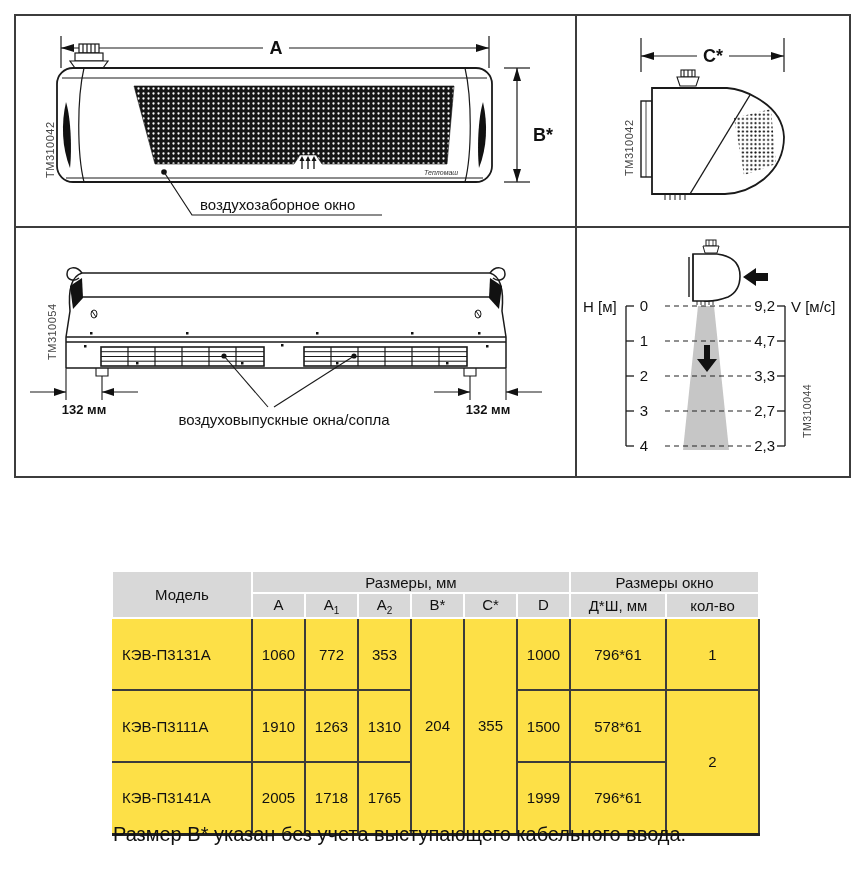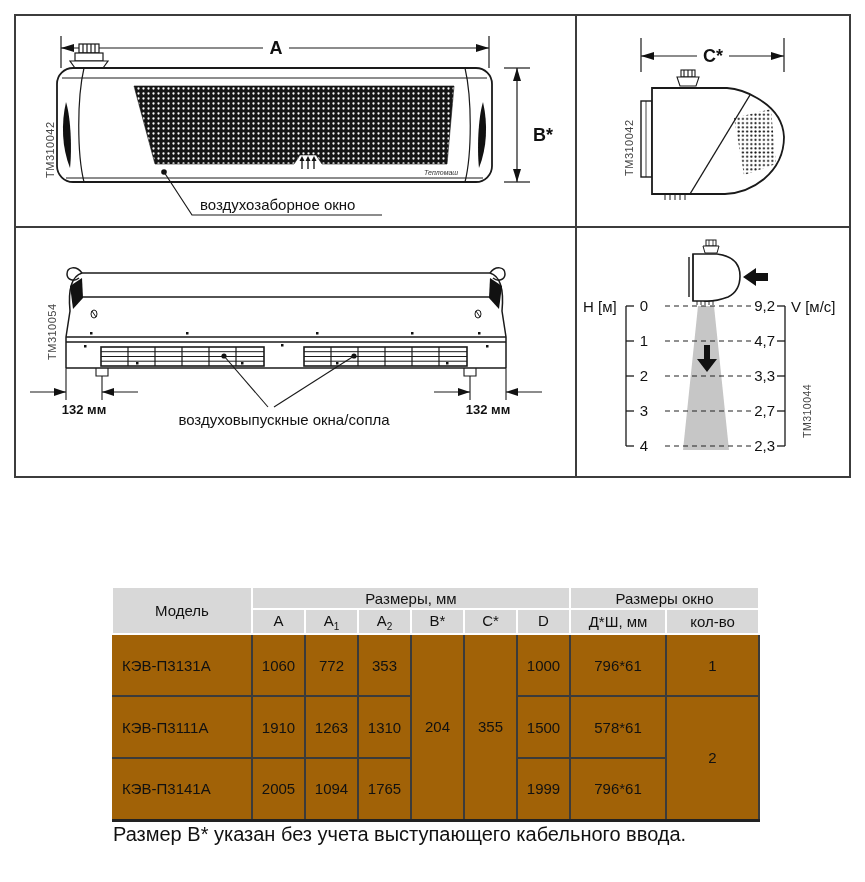--- a/index.html
+++ b/index.html
@@ -20,33 +20,33 @@
   svg text { font-family:"Liberation Sans", sans-serif; fill:#111; }
   .dim-label { font-size:18px; font-weight:bold; }
   .callout-label { font-size:15px; }
   .mm-label { font-size:13px; font-weight:bold; }
   .axis-label { font-size:15px; }
   .tick-label { font-size:15px; }
   .code-label { font-size:11px; fill:#454545; letter-spacing:0.5px; }
   .brand-label { font-size:7px; font-style:italic; fill:#333; }
 
   table.spec {
-    position:absolute; left:111px; top:586px; width:647px;
+    position:absolute; left:111px; top:570px; width:647px;
     border-collapse:collapse; table-layout:fixed; font-size:15px;
   }
   table.spec th {
     background:#d8d8d8; font-weight:normal; border:2px solid #ffffff;
     text-align:center; font-size:15px;
   }
   table.spec th.group-h { height:22px; }
   table.spec th.sub-h { height:25px; }
   table.spec sub { font-size:10px; }
   table.spec td {
     border:2px solid #3b3b3b; text-align:center; vertical-align:middle;
-    height:62px; background:#a16207;
+    height:72px; background:#fde047;
   }
   table.spec td.model { text-align:left; padding-left:10px; border-left:none; }
   table.spec tbody tr:first-child td { border-top:none; }
   table.spec tbody tr:last-child td,
   table.spec tbody td[rowspan].to-bottom { border-bottom:3px solid #222; }
   .notes {
     position:absolute; left:113px; top:825px; font-size:20px; line-height:19px;
   }
 </style>
 </head>
@@ -377,21 +377,21 @@
       <td>1910</td>
       <td>1263</td>
       <td>1310</td>
       <td>1500</td>
       <td>578*61</td>
       <td rowspan="2" class="qty to-bottom">2</td>
     </tr>
     <tr>
       <td class="model">КЭВ-П3141А</td>
       <td>2005</td>
-      <td>1094</td>
+      <td>1718</td>
       <td>1765</td>
       <td>1999</td>
       <td>796*61</td>
     </tr>
   </tbody>
 </table>
 
 <div class="notes">
   <div>Размер B* указан без учета выступающего кабельного ввода.</div>
 </div>

